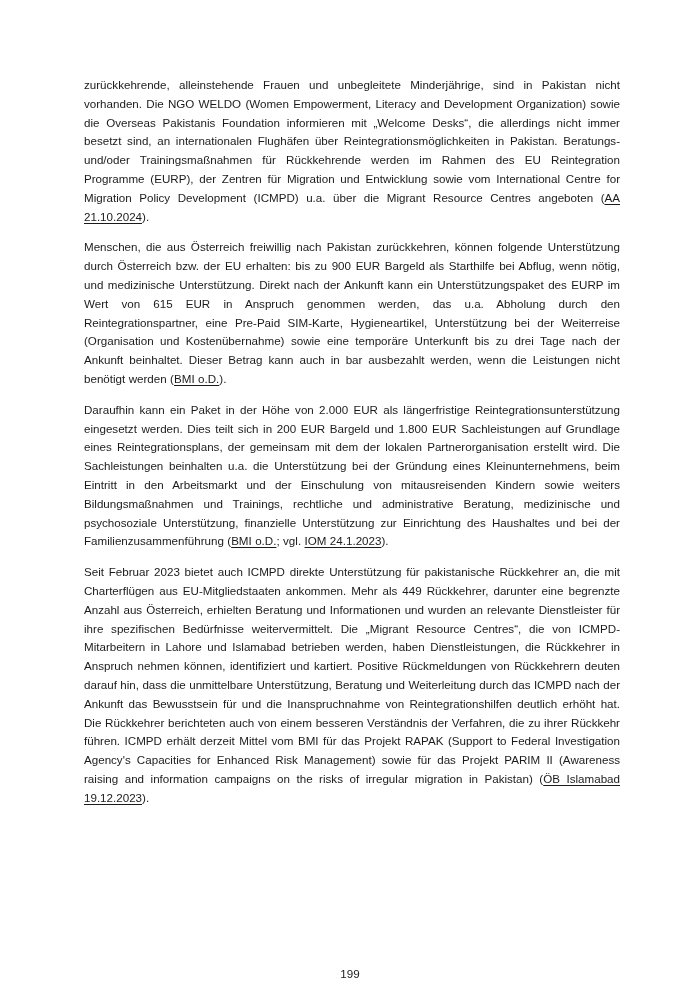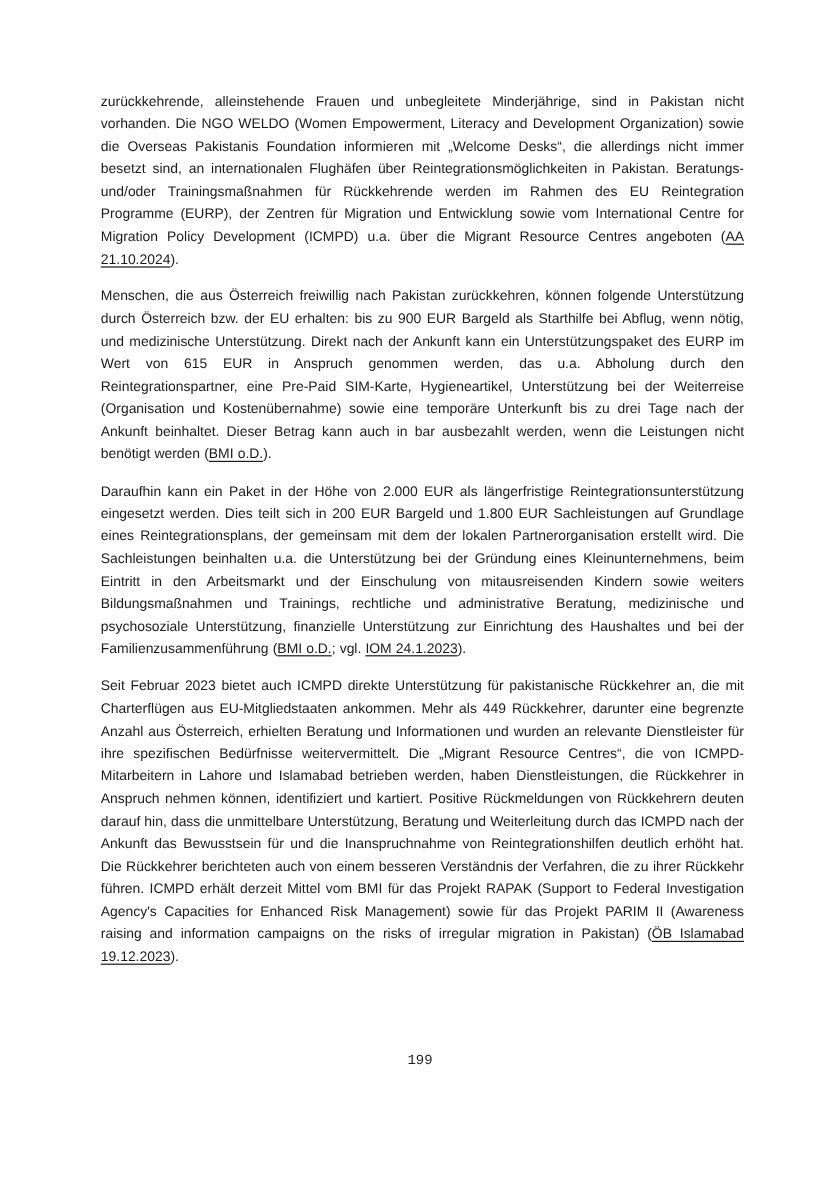--- a/index.html
+++ b/index.html
@@ -32,27 +32,26 @@
     word-spacing: 0.2px;
   }
   .citation {
     text-decoration: underline;
     text-underline-offset: 2px;
     color: inherit;
     cursor: pointer;
   }
   .page-footer {
     position: absolute;
-    top: 878px;
+    top: 967px;
     left: 0;
     width: 100%;
     text-align: center;
     font-size: 11.6px;
     color: #1a1a1a;
-    font-family: Liberation Mono, monospace;
   }
 </style>
 </head>
 <body>
 
 <div class="page">
   <main class="page-body">
       <p class="para"><span>zurückkehrende, alleinstehende Frauen und unbegleitete Minderjährige, sind in Pakistan nicht vorhanden. Die NGO WELDO (Women Empowerment, Literacy and Development Organization) sowie die Overseas Pakistanis Foundation informieren mit „Welcome Desks“, die allerdings nicht immer besetzt sind, an internationalen Flughäfen über Reintegrationsmöglichkeiten in Pakistan. Beratungs- und/oder Trainingsmaßnahmen für Rückkehrende werden im Rahmen des EU Reintegration Programme (EURP), der Zentren für Migration und Entwicklung sowie vom International Centre for Migration Policy Development (ICMPD) u.a. über die Migrant Resource Centres angeboten (</span><span class="citation">AA 21.10.2024</span><span>).</span></p>
       <p class="para"><span>Menschen, die aus Österreich freiwillig nach Pakistan zurückkehren, können folgende Unterstützung durch Österreich bzw. der EU erhalten: bis zu 900 EUR Bargeld als Starthilfe bei Abflug, wenn nötig, und medizinische Unterstützung. Direkt nach der Ankunft kann ein Unterstützungspaket des EURP im Wert von 615 EUR in Anspruch genommen werden, das u.a. Abholung durch den Reintegrationspartner, eine Pre-Paid SIM-Karte, Hygieneartikel, Unterstützung bei der Weiterreise (Organisation und Kostenübernahme) sowie eine temporäre Unterkunft bis zu drei Tage nach der Ankunft beinhaltet. Dieser Betrag kann auch in bar ausbezahlt werden, wenn die Leistungen nicht benötigt werden (</span><span class="citation">BMI o.D.</span><span>).</span></p>
       <p class="para"><span>Daraufhin kann ein Paket in der Höhe von 2.000 EUR als längerfristige Reintegrationsunterstützung eingesetzt werden. Dies teilt sich in 200 EUR Bargeld und 1.800 EUR Sachleistungen auf Grundlage eines Reintegrationsplans, der gemeinsam mit dem der lokalen Partnerorganisation erstellt wird. Die Sachleistungen beinhalten u.a. die Unterstützung bei der Gründung eines Kleinunternehmens, beim Eintritt in den Arbeitsmarkt und der Einschulung von mitausreisenden Kindern sowie weiters Bildungsmaßnahmen und Trainings, rechtliche und administrative Beratung, medizinische und psychosoziale Unterstützung, finanzielle Unterstützung zur Einrichtung des Haushaltes und bei der Familienzusammenführung (</span><span class="citation">BMI o.D.</span><span>; vgl. </span><span class="citation">IOM 24.1.2023</span><span>).</span></p>

